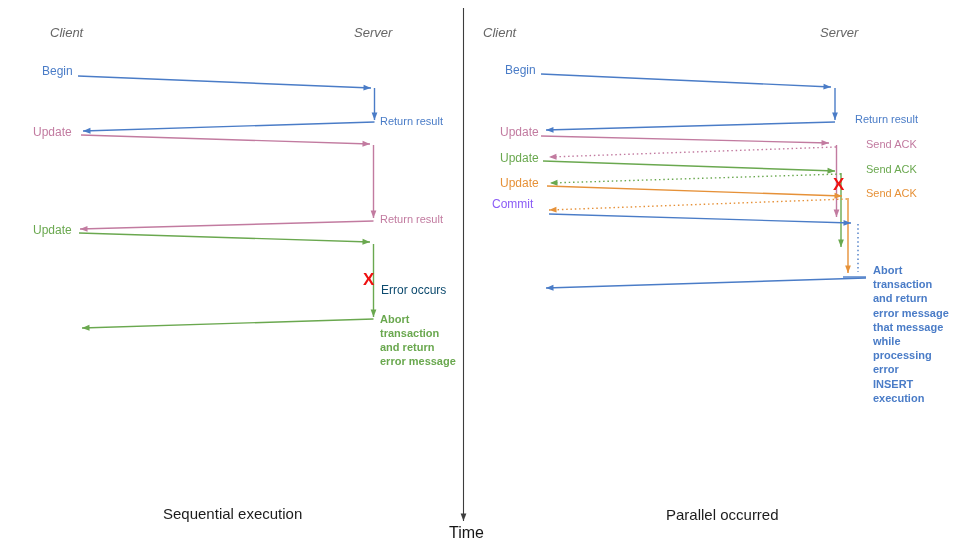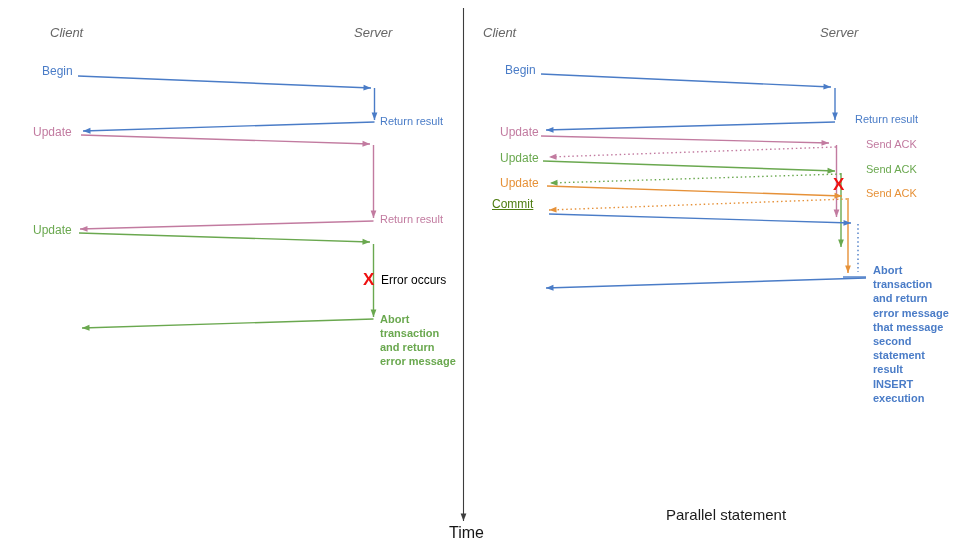--- a/index.html
+++ b/index.html
@@ -73,47 +73,48 @@
     </svg>
   <div id="labels-layer">
       <div class="lbl italic" style="left: 50px; top: 25px; font-size: 13px; color: rgb(102, 102, 102);">Client</div>
       <div class="lbl italic" style="left: 354px; top: 25px; font-size: 13px; color: rgb(102, 102, 102);">Server</div>
       <div class="lbl" style="left: 42px; top: 64px; font-size: 12px; color: rgb(74, 124, 199);">Begin</div>
       <div class="lbl" style="left: 380px; top: 115px; font-size: 11px; color: rgb(74, 124, 199);">Return result</div>
       <div class="lbl" style="left: 33px; top: 125px; font-size: 12px; color: rgb(194, 123, 160);">Update</div>
       <div class="lbl" style="left: 380px; top: 213px; font-size: 11px; color: rgb(194, 123, 160);">Return result</div>
       <div class="lbl" style="left: 33px; top: 223px; font-size: 12px; color: rgb(106, 168, 79);">Update</div>
       <div class="lbl bold" style="left: 363px; top: 270px; font-size: 17px; color: rgb(238, 17, 17);">X</div>
-      <div class="lbl" style="left: 381px; top: 273px; font-size: 12px; color: #000000;">Error occurs</div>
+      <div class="lbl" style="left: 381px; top: 283px; font-size: 12px; color: #0c4a6e;">Error occurs</div>
       <div class="lbl" style="left: 380px; top: 312px; font-size: 11px; color: rgb(106, 168, 79); line-height: 14px;">
         <div class="note-line">Abort</div>
         <div class="note-line">transaction</div>
         <div class="note-line">and return</div>
         <div class="note-line">error message</div>
       </div>
       <div class="lbl italic" style="left: 483px; top: 25px; font-size: 13px; color: rgb(102, 102, 102);">Client</div>
       <div class="lbl italic" style="left: 820px; top: 25px; font-size: 13px; color: rgb(102, 102, 102);">Server</div>
       <div class="lbl" style="left: 505px; top: 63px; font-size: 12px; color: rgb(74, 124, 199);">Begin</div>
       <div class="lbl" style="left: 855px; top: 113px; font-size: 11px; color: rgb(74, 124, 199);">Return result</div>
       <div class="lbl" style="left: 500px; top: 125px; font-size: 12px; color: rgb(194, 123, 160);">Update</div>
       <div class="lbl" style="left: 866px; top: 138px; font-size: 11px; color: rgb(194, 123, 160);">Send ACK</div>
       <div class="lbl" style="left: 500px; top: 151px; font-size: 12px; color: rgb(106, 168, 79);">Update</div>
       <div class="lbl" style="left: 866px; top: 163px; font-size: 11px; color: rgb(106, 168, 79);">Send ACK</div>
       <div class="lbl" style="left: 500px; top: 176px; font-size: 12px; color: rgb(230, 145, 56);">Update</div>
       <div class="lbl" style="left: 866px; top: 187px; font-size: 11px; color: rgb(230, 145, 56);">Send ACK</div>
-      <div class="lbl" style="left: 492px; top: 197px; font-size: 12px; color: #4d7c0f; text-decoration: underline;">Commit</div>
+      <div class="lbl" style="left: 492px; top: 197px; font-size: 12px; color: #8b5cf6;">Commit</div>
       <div class="lbl bold" style="left: 833px; top: 175px; font-size: 17px; color: rgb(238, 17, 17);">X</div>
       <div class="lbl" style="left: 873px; top: 263px; font-size: 11px; color: rgb(74, 124, 199); line-height: 14.2px;">
         <div class="note-line">Abort</div>
         <div class="note-line">transaction</div>
         <div class="note-line">and return</div>
         <div class="note-line">error message</div>
         <div class="note-line">that message</div>
-        <div class="note-line">second</div>
-        <div class="note-line">statement</div>
-        <div class="note-line">result</div>
+        <div class="note-line">while</div>
+        <div class="note-line">processing</div>
+        <div class="note-line">error</div>
         <div class="note-line">INSERT</div>
         <div class="note-line">execution</div>
       </div>
     </div>
-  <div class="title title-par">Parallel statement</div>
+  <div class="title title-seq">Sequential execution</div>
+  <div class="title title-par">Parallel occurred</div>
   <div class="time-label">Time</div>
 </div>
 
 </body></html>

